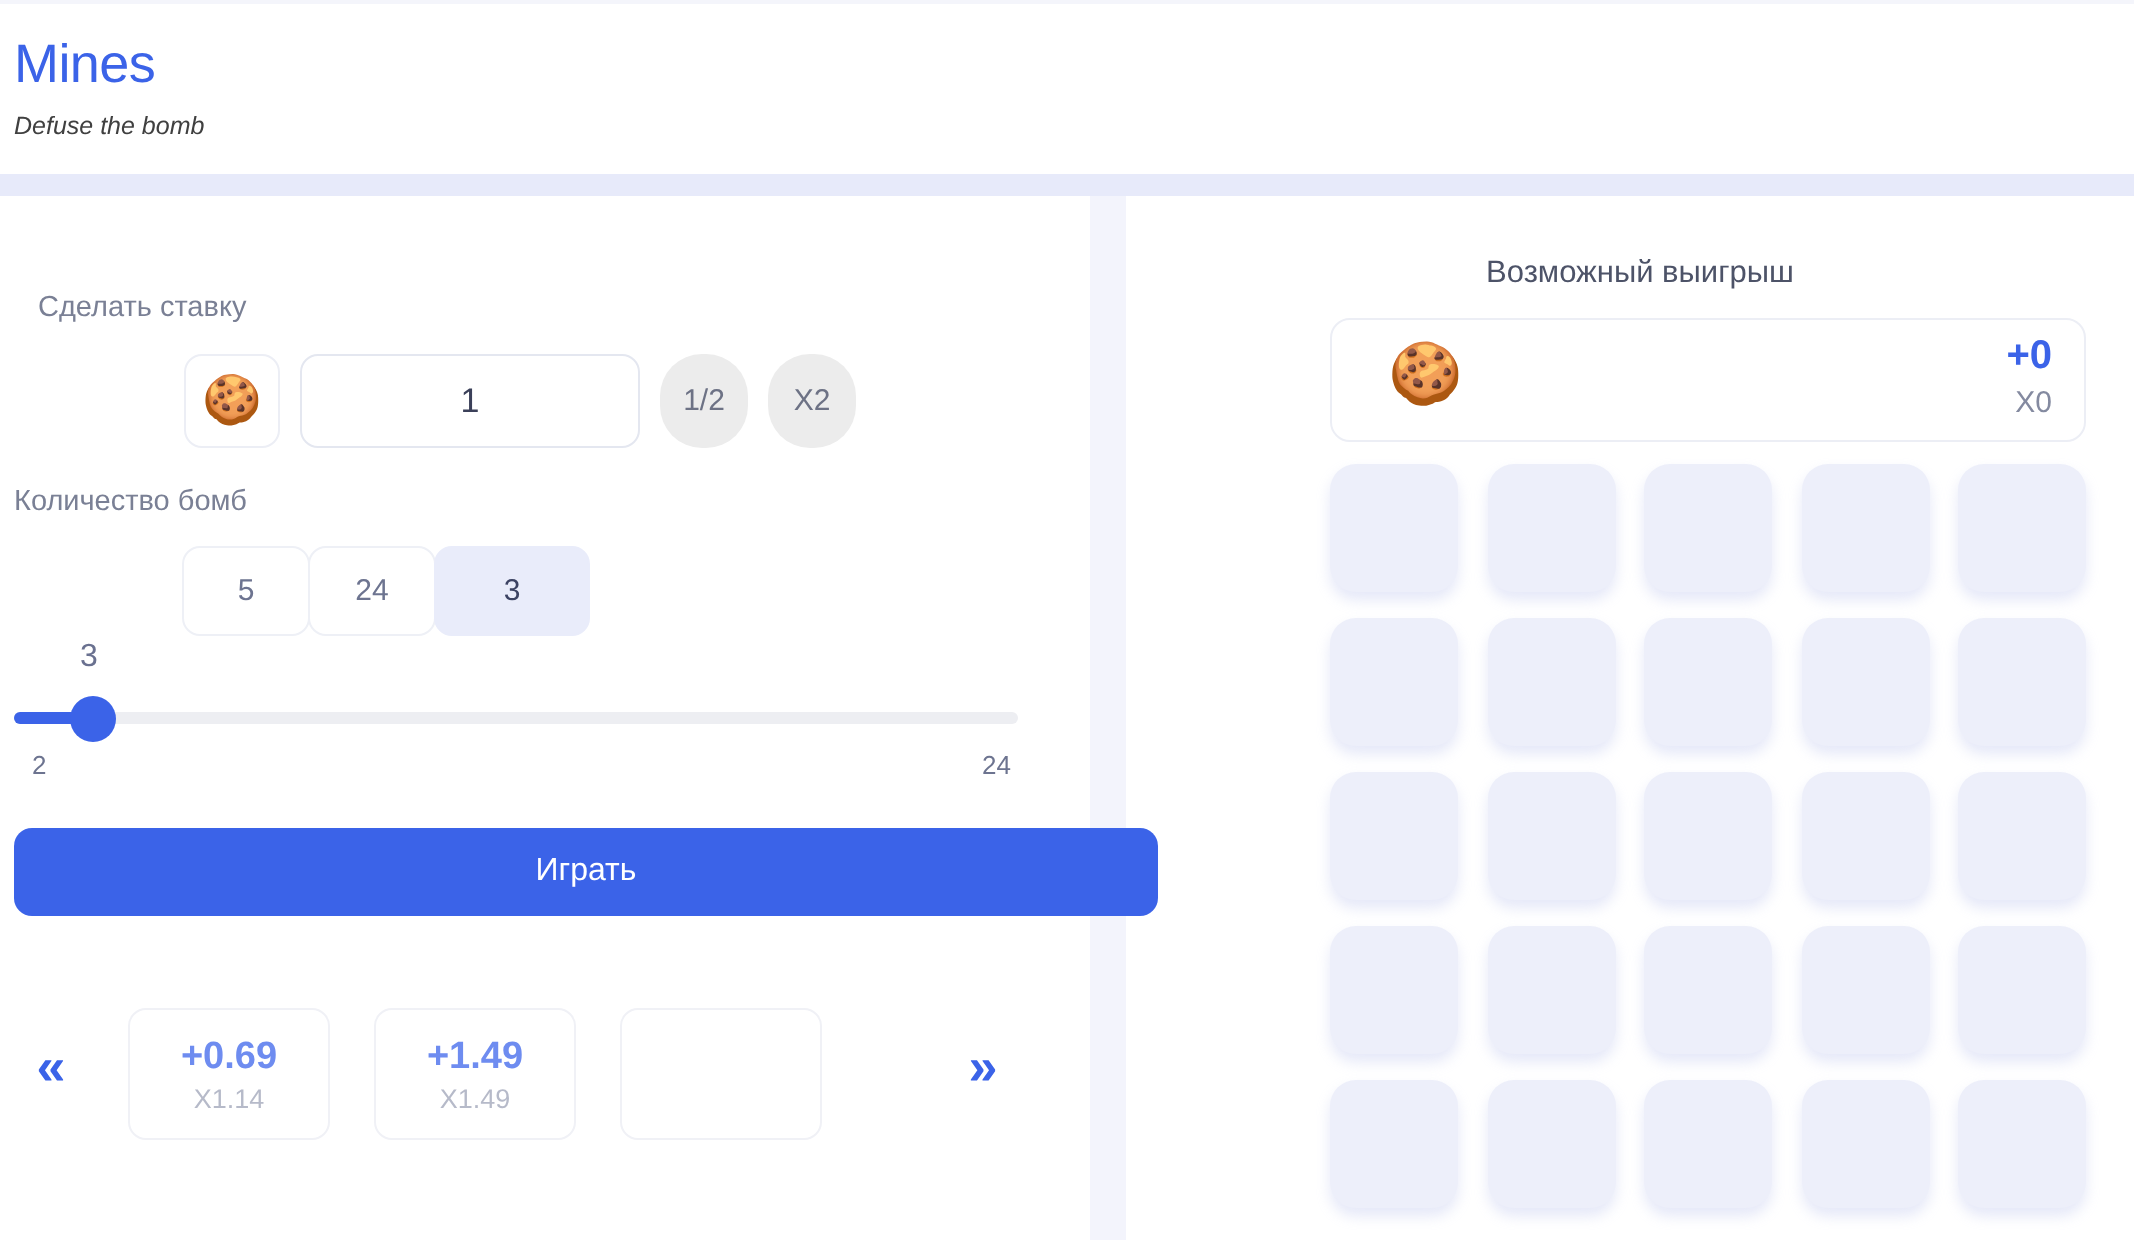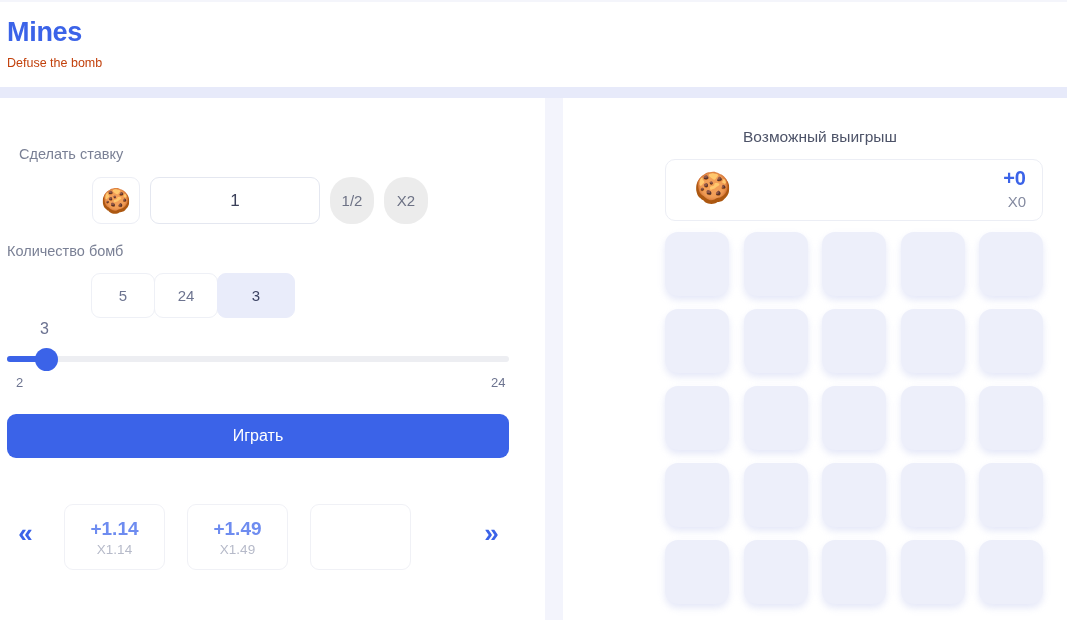--- a/index.html
+++ b/index.html
@@ -31,29 +31,30 @@
   .topbar .hairline {
     position: absolute;
     left: 0; top: 0;
     width: 1067px; height: 2px;
     background: #f4f5fb;
   }
   .game-title {
     position: absolute;
     left: 7px; top: 17px;
     font-size: 27px;
-    font-weight: bold;
+    font-weight: normal;
     color: #3b63e8;
     letter-spacing: -0.3px;
   }
   .game-subtitle {
     position: absolute;
     left: 7px; top: 56px;
     font-size: 12.5px;
-    color: #c2410c;
+    color: #404040;
+    font-style: italic;
   }
 
   .divider-band {
     position: absolute;
     left: 0; top: 87px;
     width: 1067px; height: 11px;
     background: #e7eafa;
   }
 
   
@@ -196,21 +197,21 @@
     font-size: 13px;
     color: #6d7490;
   }
   .slider-min { left: 9px; }
   .slider-max { left: 484px; }
 
   
   .play-btn {
     position: absolute;
     left: 7px; top: 414px;
-    width: 502px; height: 44px;
+    width: 572px; height: 44px;
     background: #3b63e8;
     border: none;
     border-radius: 9px;
     color: #ffffff;
     font-family: "Liberation Sans", sans-serif;
     font-size: 16px;
     cursor: pointer;
     text-align: center;
   }
 
@@ -363,21 +364,21 @@
     <div class="slider-min">2</div>
     <div class="slider-max">24</div>
   </div>
 
   <button class="play-btn">Играть</button>
 
   <div class="carousel">
     <div class="car-arrow car-prev">«</div>
     <div class="car-track">
       <div class="mult-card">
-        <div class="mult-top">+1.14</div>
+        <div class="mult-top">+0.69</div>
         <div class="mult-bot">X1.14</div>
       </div>
       <div class="mult-card">
         <div class="mult-top">+1.49</div>
         <div class="mult-bot">X1.49</div>
       </div>
       <div class="mult-card">
         <div class="mult-top"></div>
         <div class="mult-bot"></div>
       </div>

